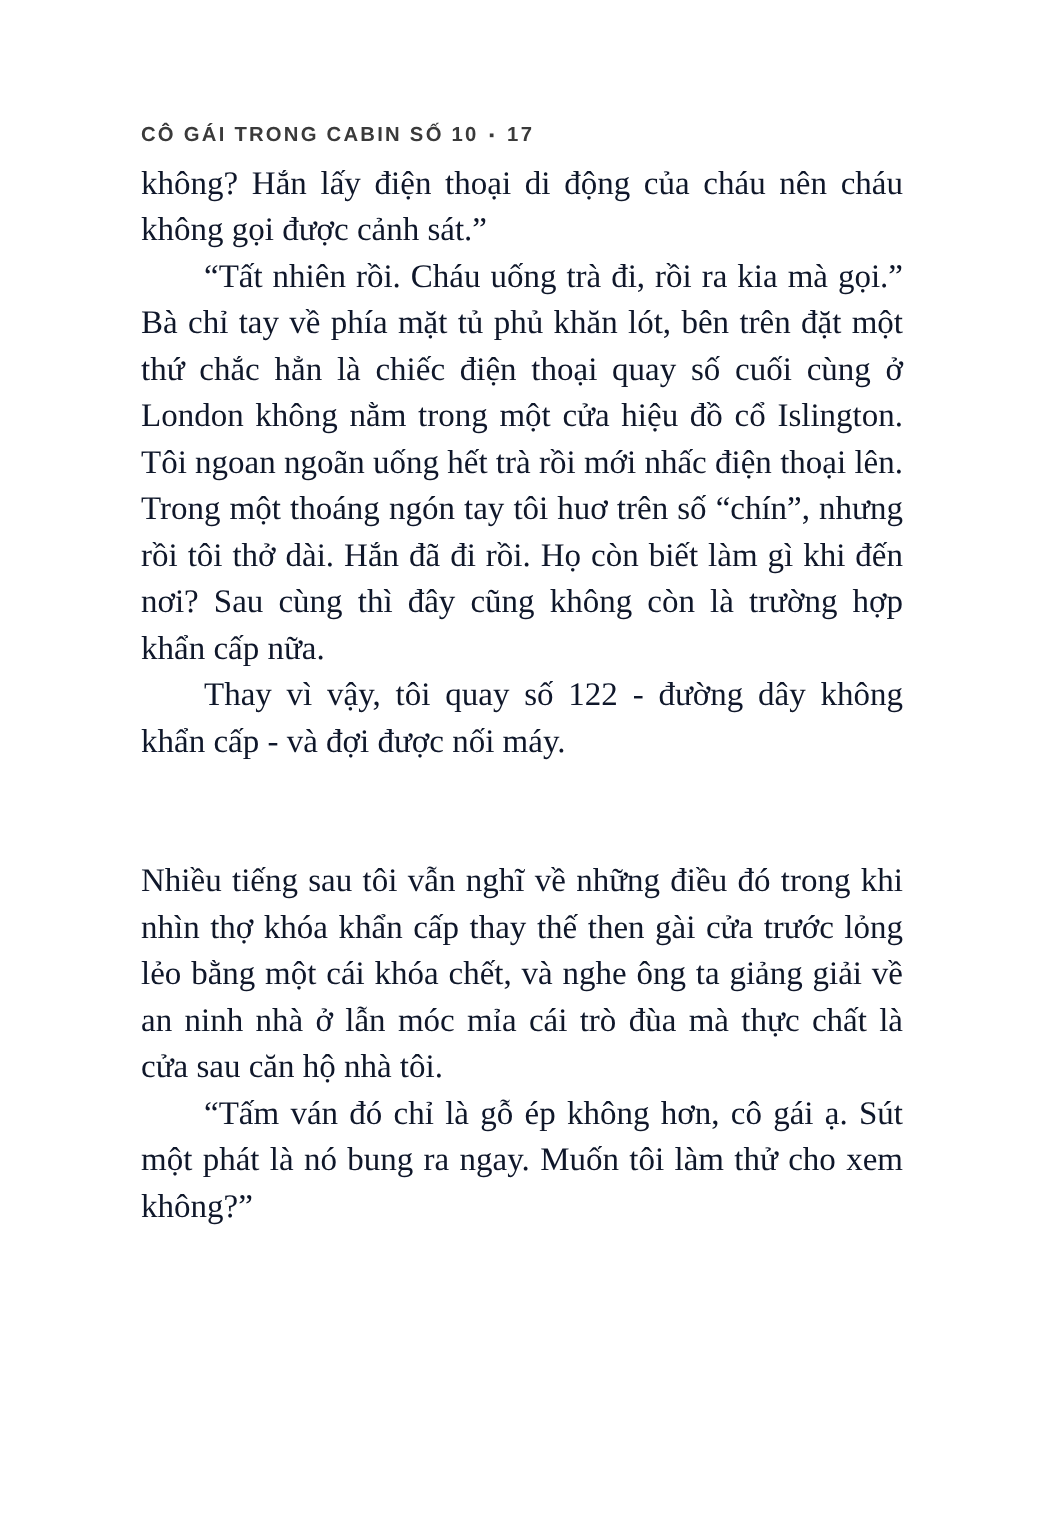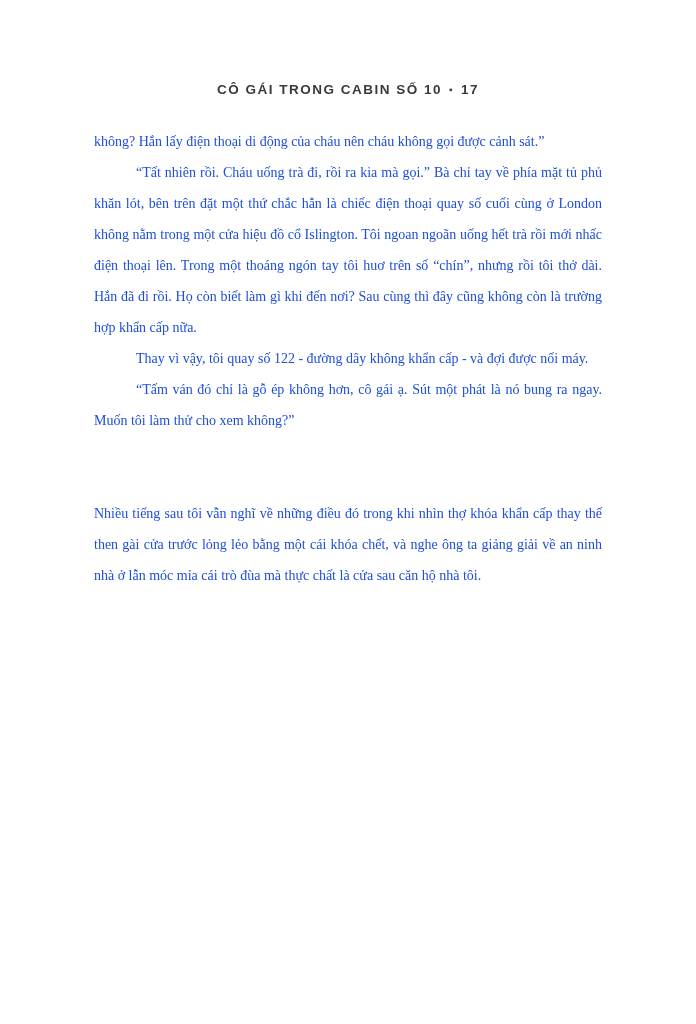--- a/index.html
+++ b/index.html
@@ -16,45 +16,45 @@
     background: #ffffff;
     color: #2b2b2b;
     overflow: hidden;
     box-sizing: border-box;
   }
   .running-header {
     position: absolute;
     top: 82px;
     left: 94px;
     right: 94px;
-    text-align: center;
+    text-align: left;
     font-family: "Liberation Sans", sans-serif;
     font-weight: bold;
     font-size: 13.5px;
     letter-spacing: 1.5px;
     color: #3a3a3a;
     white-space: nowrap;
   }
   .running-header .sep {
     display: inline-block;
     margin: 0 7px;
     font-size: 10px;
     vertical-align: 1px;
     color: #3a3a3a;
   }
   .text-body {
     position: absolute;
-    top: 126px;
+    top: 106px;
     left: 94px;
     width: 508px;
     font-family: "Liberation Serif", serif;
-    font-size: 14px;
+    font-size: 22px;
     line-height: 31px;
     text-align: justify;
-    color: #1d4ed8;
+    color: #0f172a;
   }
   .para {
     margin: 0;
     padding: 0;
   }
   .para.indent {
     text-indent: 42px;
   }
   .para.section-break {
     margin-top: 62px;
@@ -66,17 +66,17 @@
 <div class="page">
 
   <div class="running-header">
     <span>CÔ GÁI TRONG CABIN SỐ 10</span><span class="sep">▪</span><span>17</span>
   </div>
 
   <div class="text-body">
       <p class="para">không? Hắn lấy điện thoại di động của cháu nên cháu không gọi được cảnh sát.”</p>
       <p class="para indent">“Tất nhiên rồi. Cháu uống trà đi, rồi ra kia mà gọi.” Bà chỉ tay về phía mặt tủ phủ khăn lót, bên trên đặt một thứ chắc hẳn là chiếc điện thoại quay số cuối cùng ở London không nằm trong một cửa hiệu đồ cổ Islington. Tôi ngoan ngoãn uống hết trà rồi mới nhấc điện thoại lên. Trong một thoáng ngón tay tôi huơ trên số “chín”, nhưng rồi tôi thở dài. Hắn đã đi rồi. Họ còn biết làm gì khi đến nơi? Sau cùng thì đây cũng không còn là trường hợp khẩn cấp nữa.</p>
       <p class="para indent">Thay vì vậy, tôi quay số 122 - đường dây không khẩn cấp - và đợi được nối máy.</p>
+      <p class="para section-break">Nhiều tiếng sau tôi vẫn nghĩ về những điều đó trong khi nhìn thợ khóa khẩn cấp thay thế then gài cửa trước lỏng lẻo bằng một cái khóa chết, và nghe ông ta giảng giải về an ninh nhà ở lẫn móc mỉa cái trò đùa mà thực chất là cửa sau căn hộ nhà tôi.</p>
       <p class="para indent">“Tấm ván đó chỉ là gỗ ép không hơn, cô gái ạ. Sút một phát là nó bung ra ngay. Muốn tôi làm thử cho xem không?”</p>
-      <p class="para section-break">Nhiều tiếng sau tôi vẫn nghĩ về những điều đó trong khi nhìn thợ khóa khẩn cấp thay thế then gài cửa trước lỏng lẻo bằng một cái khóa chết, và nghe ông ta giảng giải về an ninh nhà ở lẫn móc mỉa cái trò đùa mà thực chất là cửa sau căn hộ nhà tôi.</p>
     </div>
 
 </div>
 
 </body></html>

